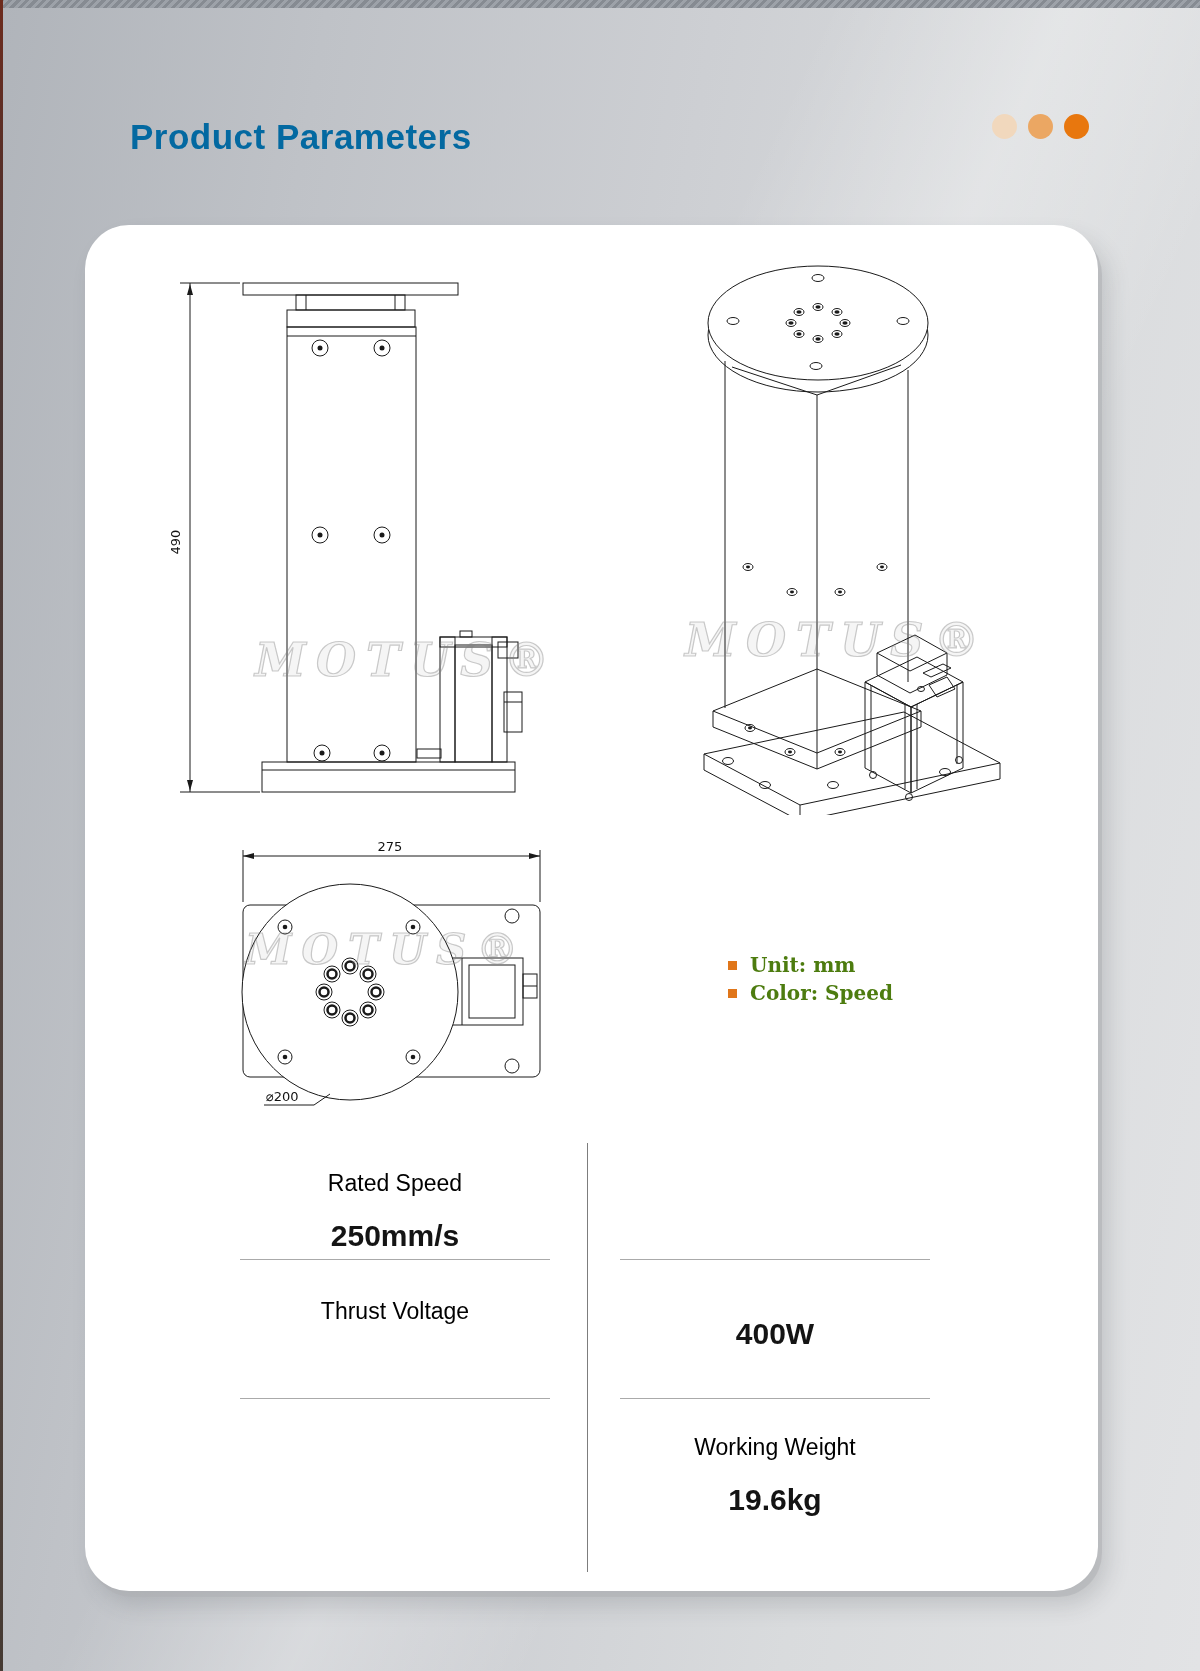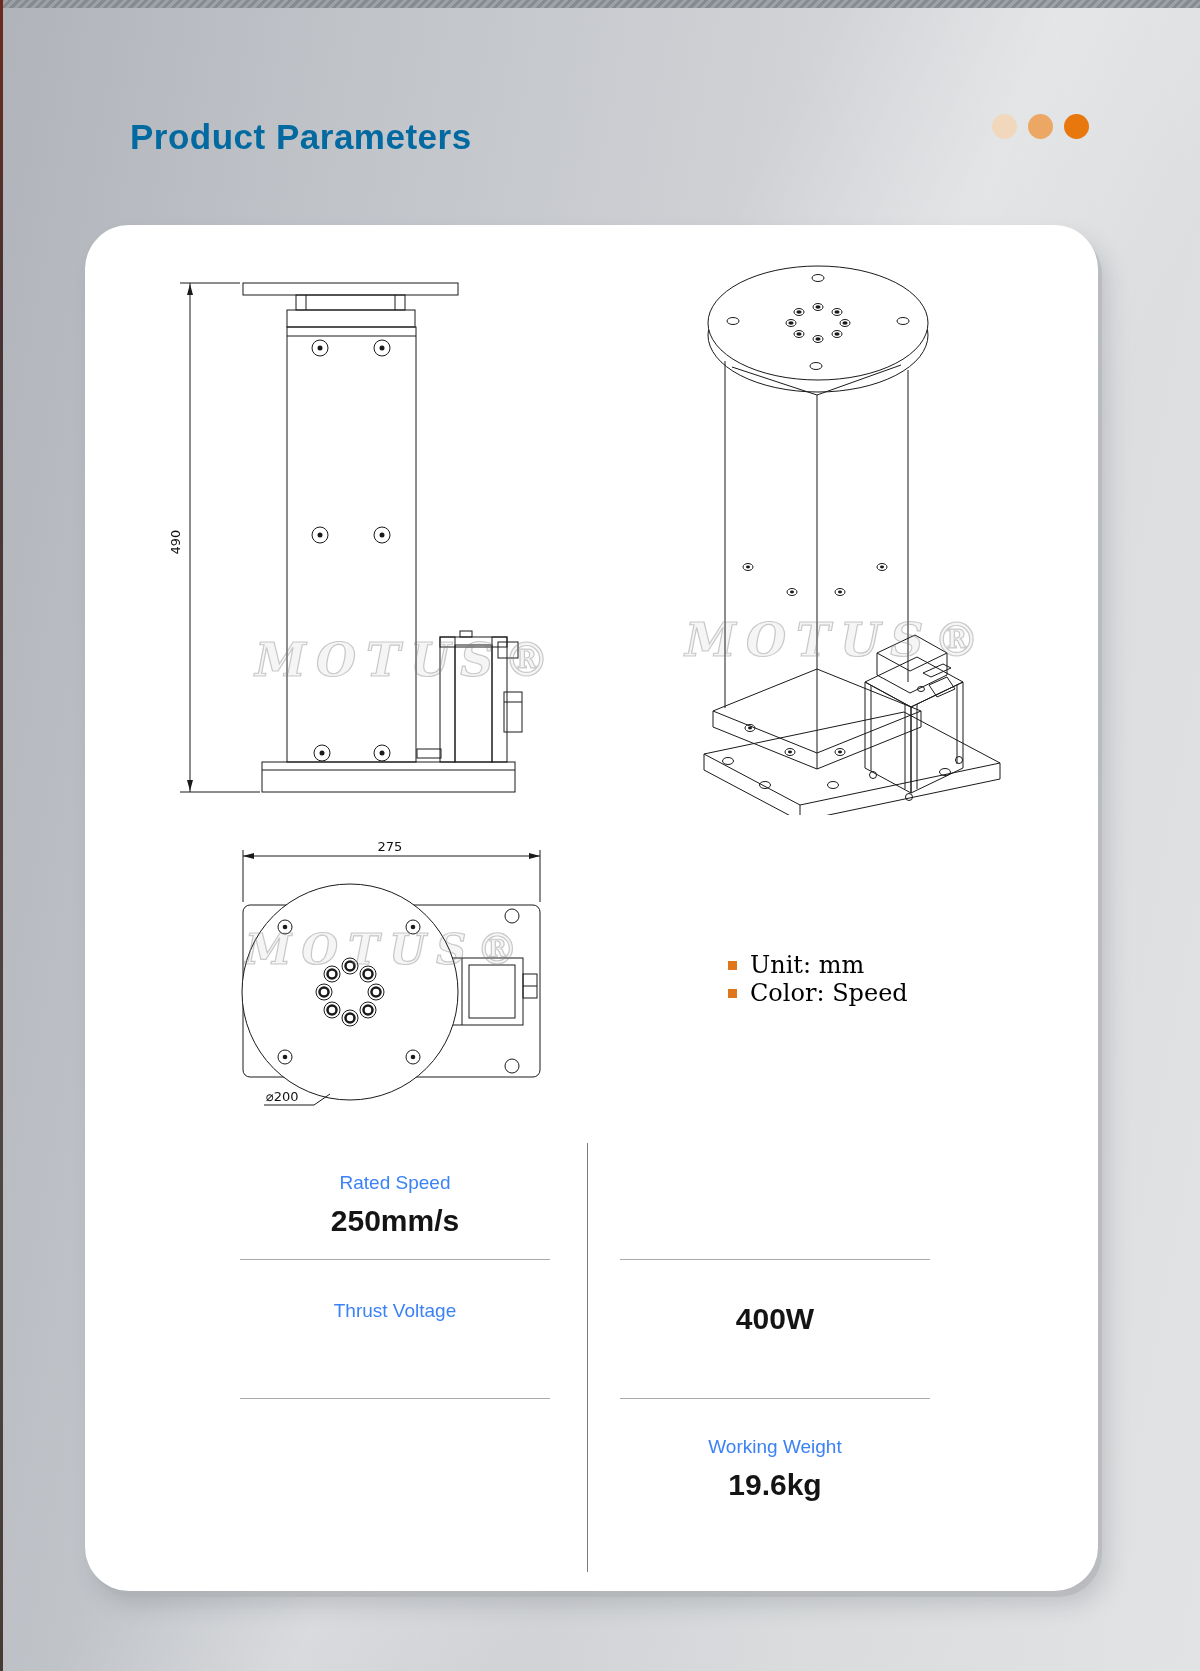--- a/index.html
+++ b/index.html
@@ -43,26 +43,26 @@
     letter-spacing:10px; color:rgba(0,0,0,0.04);
     -webkit-text-stroke:1.2px rgba(130,130,130,0.42);
   }
   .wm-front { left:170px; top:408px; font-size:46px; }
   .wm-iso   { left:600px; top:388px; font-size:46px; }
   .wm-top   { left:160px; top:700px; font-size:42px; }
   .notes { position:absolute; left:643px; top:726px; }
   .note-row  { display:flex; align-items:center; gap:13px; height:28px; }
   .note-bullet { width:9px; height:9px; flex:0 0 9px; }
   .note-text {
-    font-family:"DejaVu Serif", serif; font-weight:normal;
-    font-size:24px; color:#000000;
+    font-family:"DejaVu Serif", serif; font-weight:bold;
+    font-size:20px; color:#4d7c0f;
   }
   .spec-cell { position:absolute; width:310px; text-align:center; }
-  .spec-cell .spec-label { font-size:19px; color:#3b82f6; line-height:30px; }
-  .spec-cell .spec-value { font-size:30px; font-weight:bold; color:#141414; line-height:46px; }
+  .spec-cell .spec-label { font-size:23px; color:#000000; line-height:30px; }
+  .spec-cell .spec-value { font-size:30px; font-weight:bold; color:#141414; line-height:46px;margin-top:15px; }
   .cell-l { left:155px; }
   .cell-r { left:535px; }
   .row-1 { top:943px; }
   .row-2 { top:1071px; }
   .row-3 { top:1207px; }
   .spec-sep { position:absolute; width:310px; height:1px; background:#aaaaaa; }
   .sep-l1 { left:155px; top:1034px; }
   .sep-r1 { left:535px; top:1034px; }
   .sep-l2 { left:155px; top:1173px; }
   .sep-r2 { left:535px; top:1173px; }

